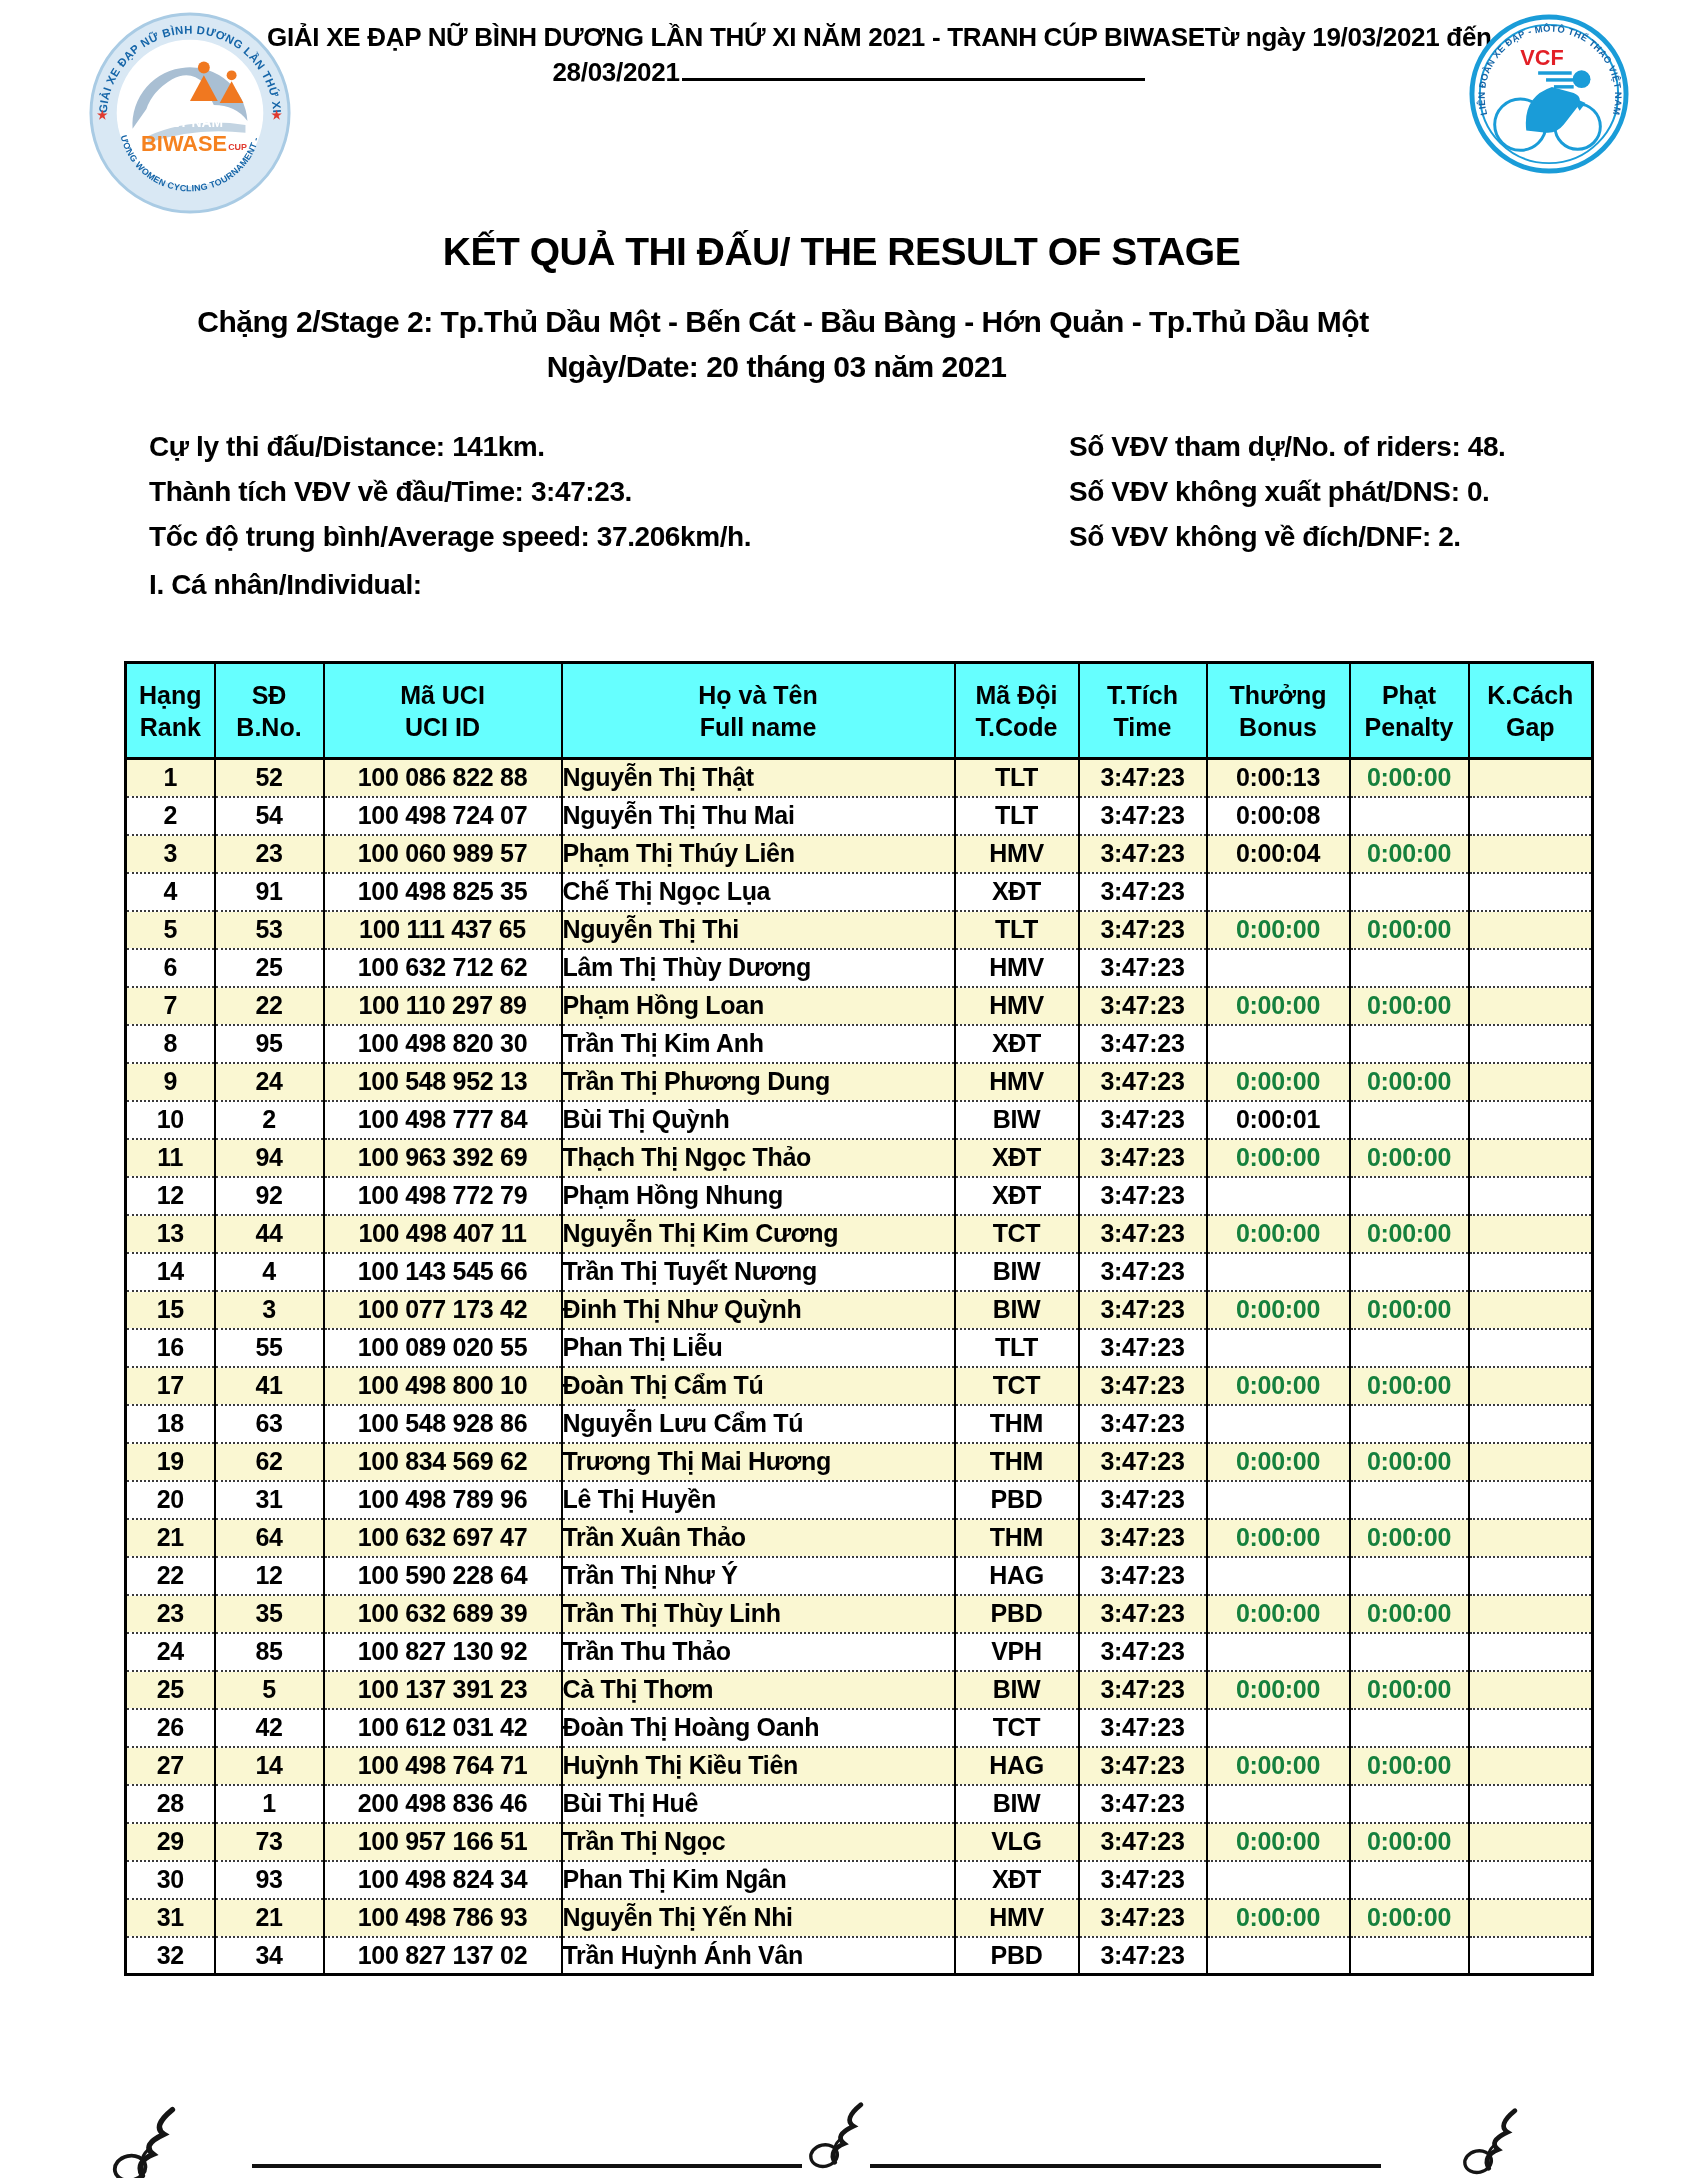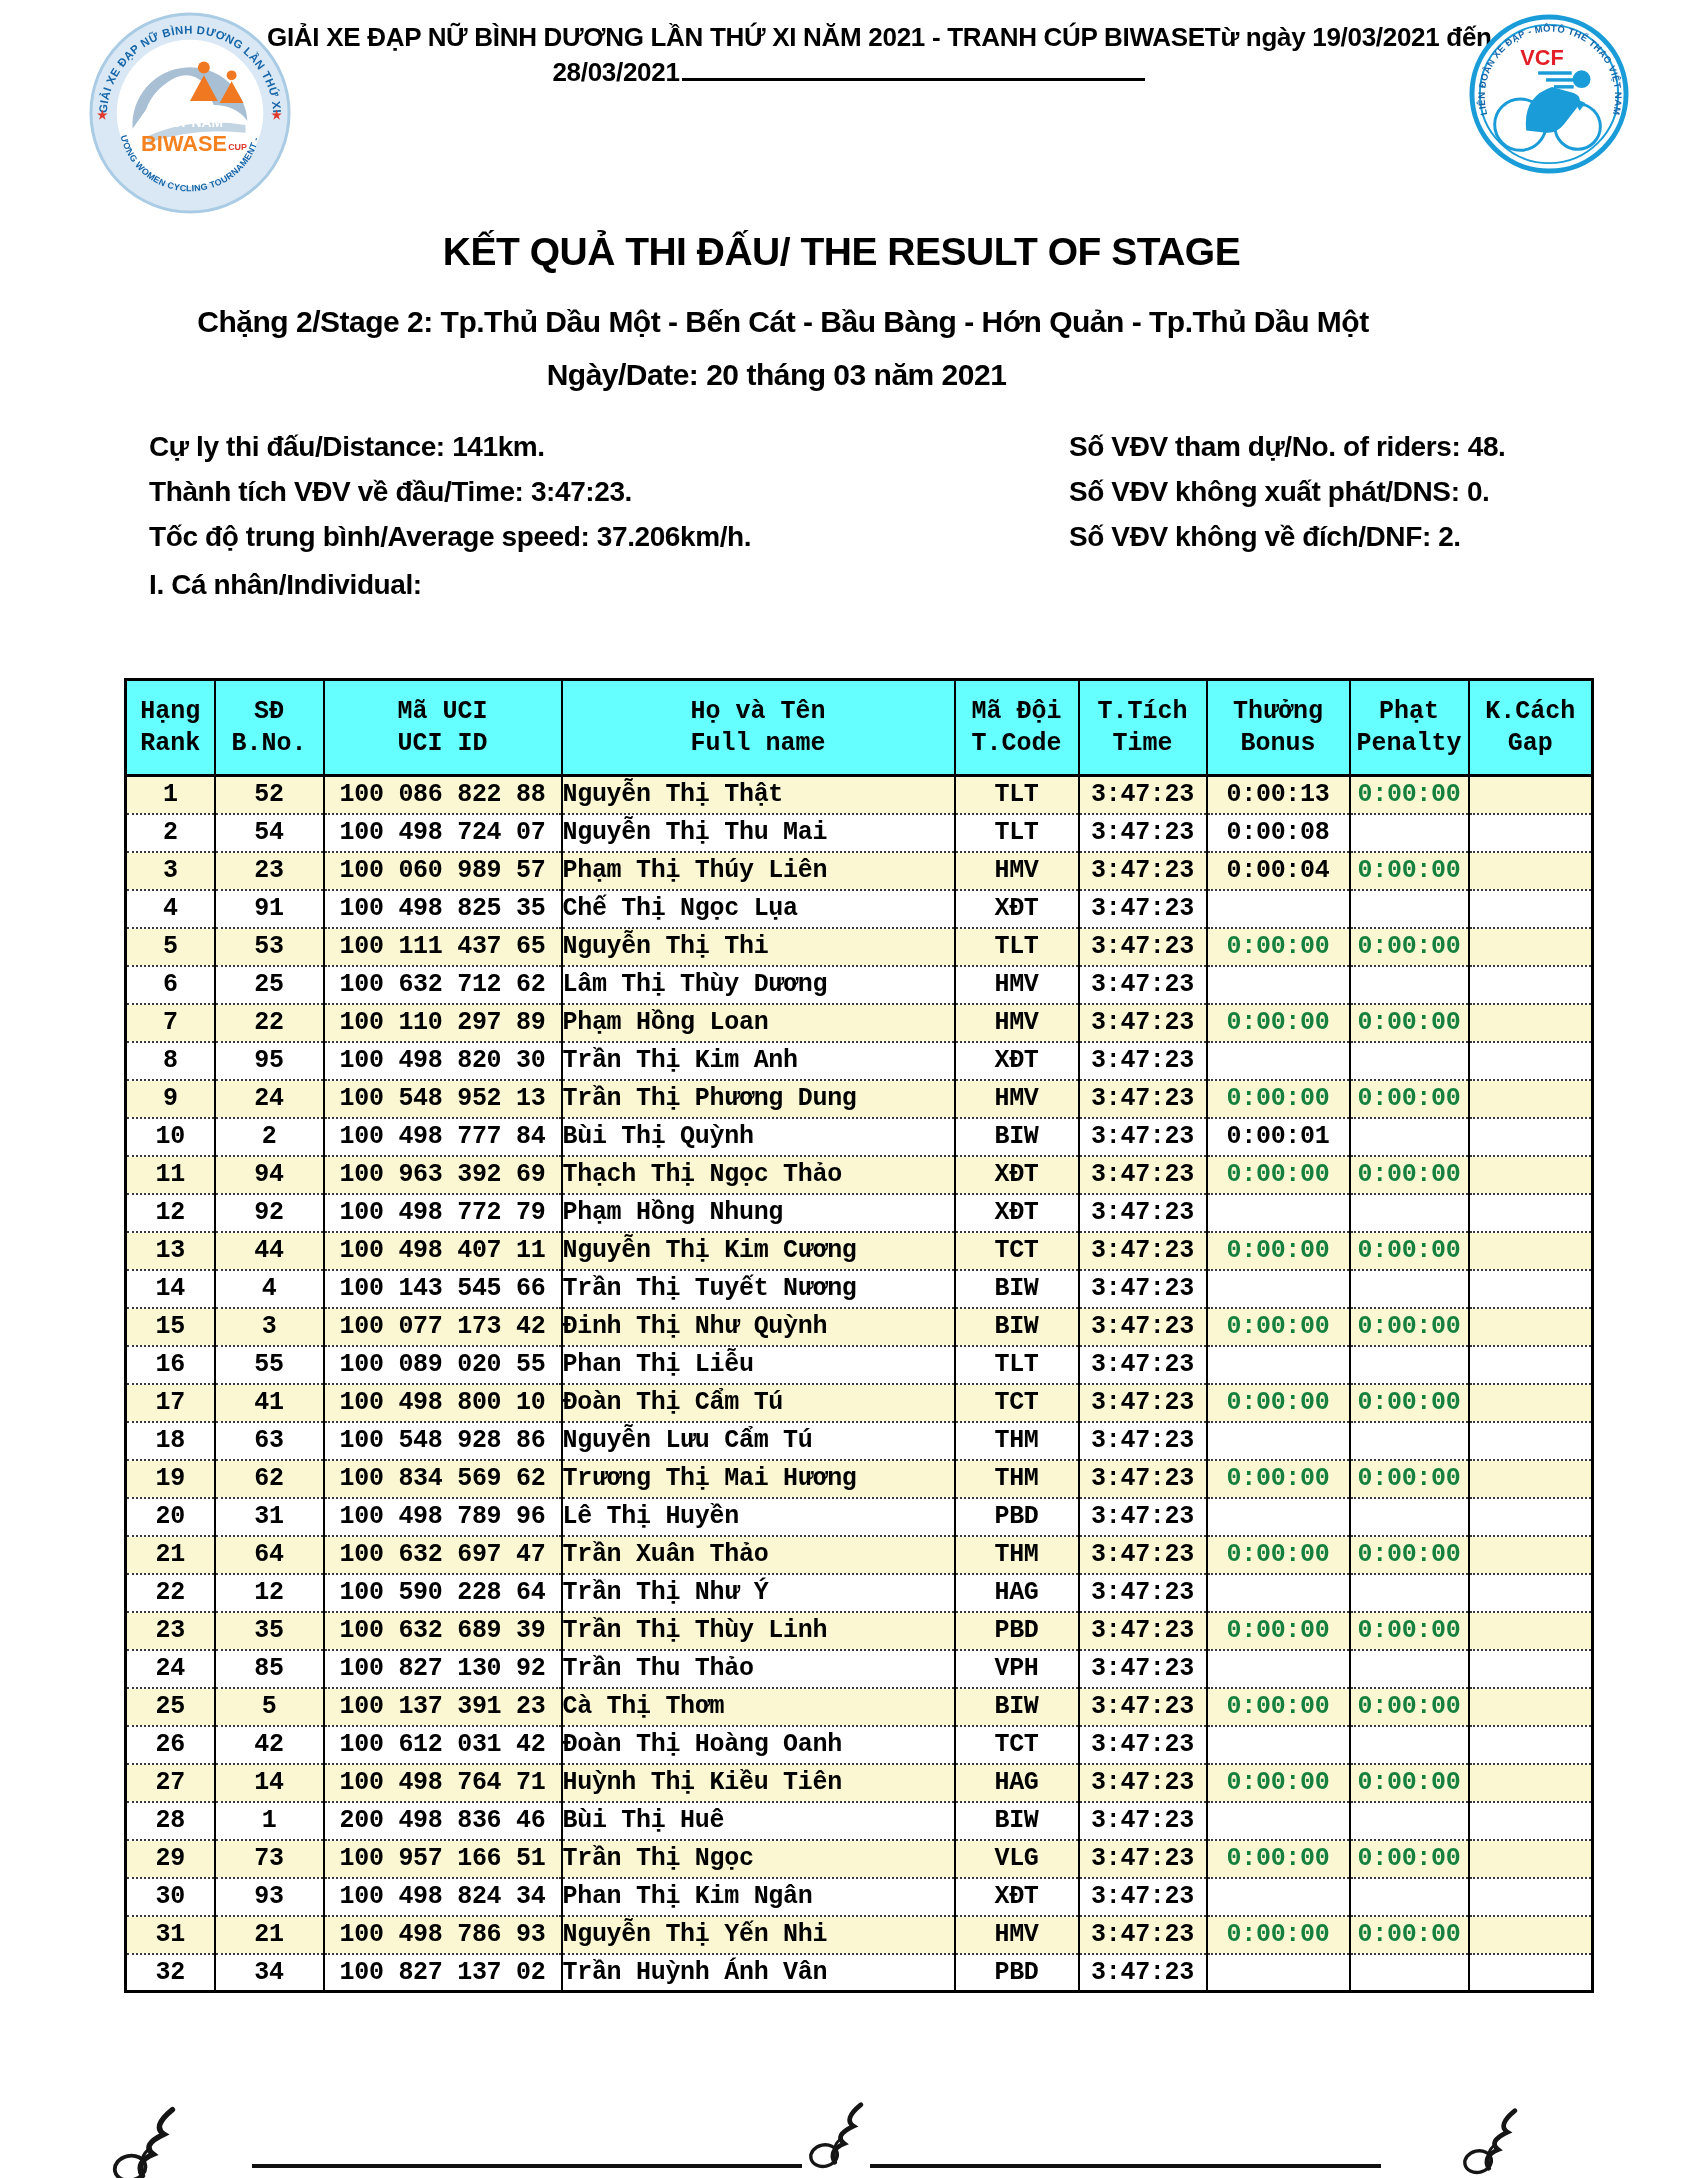--- a/index.html
+++ b/index.html
@@ -15,32 +15,32 @@
   .header-text .l1 { white-space:nowrap; }
   .hdr-underline { display:inline-block; width:463px; border-bottom:3.5px solid #000; height:24px;
                    vertical-align:baseline; margin-left:2px; }
   .l2wrap { border-bottom:0; }
 
   
   .main-title { position:absolute; top:230px; left:0; width:1683px; text-align:center;
                 font-size:39px; letter-spacing:-0.5px; }
   .stage-line { position:absolute; top:305px; left:0; width:1566px; text-align:center;
                 font-size:30px; letter-spacing:-0.5px; }
-  .date-line  { position:absolute; top:358px; left:0; width:1553px; text-align:center;
+  .date-line  { position:absolute; top:350px; left:0; width:1553px; text-align:center;
                 font-size:30px; letter-spacing:-0.5px; }
 
   
   .stats-left  { position:absolute; left:149px;  top:424px; font-size:28px; line-height:45px; letter-spacing:-0.4px; }
   .stats-right { position:absolute; left:1069px; top:424px; font-size:28px; line-height:45px; letter-spacing:-0.4px; }
   .section-title { position:absolute; left:149px; top:569px; font-size:28px; letter-spacing:-0.4px; }
 
   
-  table.results { position:absolute; left:124px; top:678px; width:1465px;
+  table.results { position:absolute; left:124px; top:661px; width:1465px;
                   border-collapse:collapse; table-layout:fixed;
-                  border:3px solid #000;font-family:Liberation Mono, monospace; }
+                  border:3px solid #000; }
   table.results th, table.results td {
       border-left:2px solid #000; overflow:hidden; white-space:nowrap; }
   table.results th {
       background:#66FFFF; border-bottom:3px solid #000; height:96px;
       font-size:25px; line-height:32px; text-align:center; vertical-align:middle; }
   table.results td {
       height:38px; font-size:25px; text-align:center; vertical-align:middle;
       border-bottom:2px dotted #3a3a3a; letter-spacing:-0.3px; }
   table.results tr.alt td { background:#FAF7D2; }
   table.results td.name { text-align:left; }

